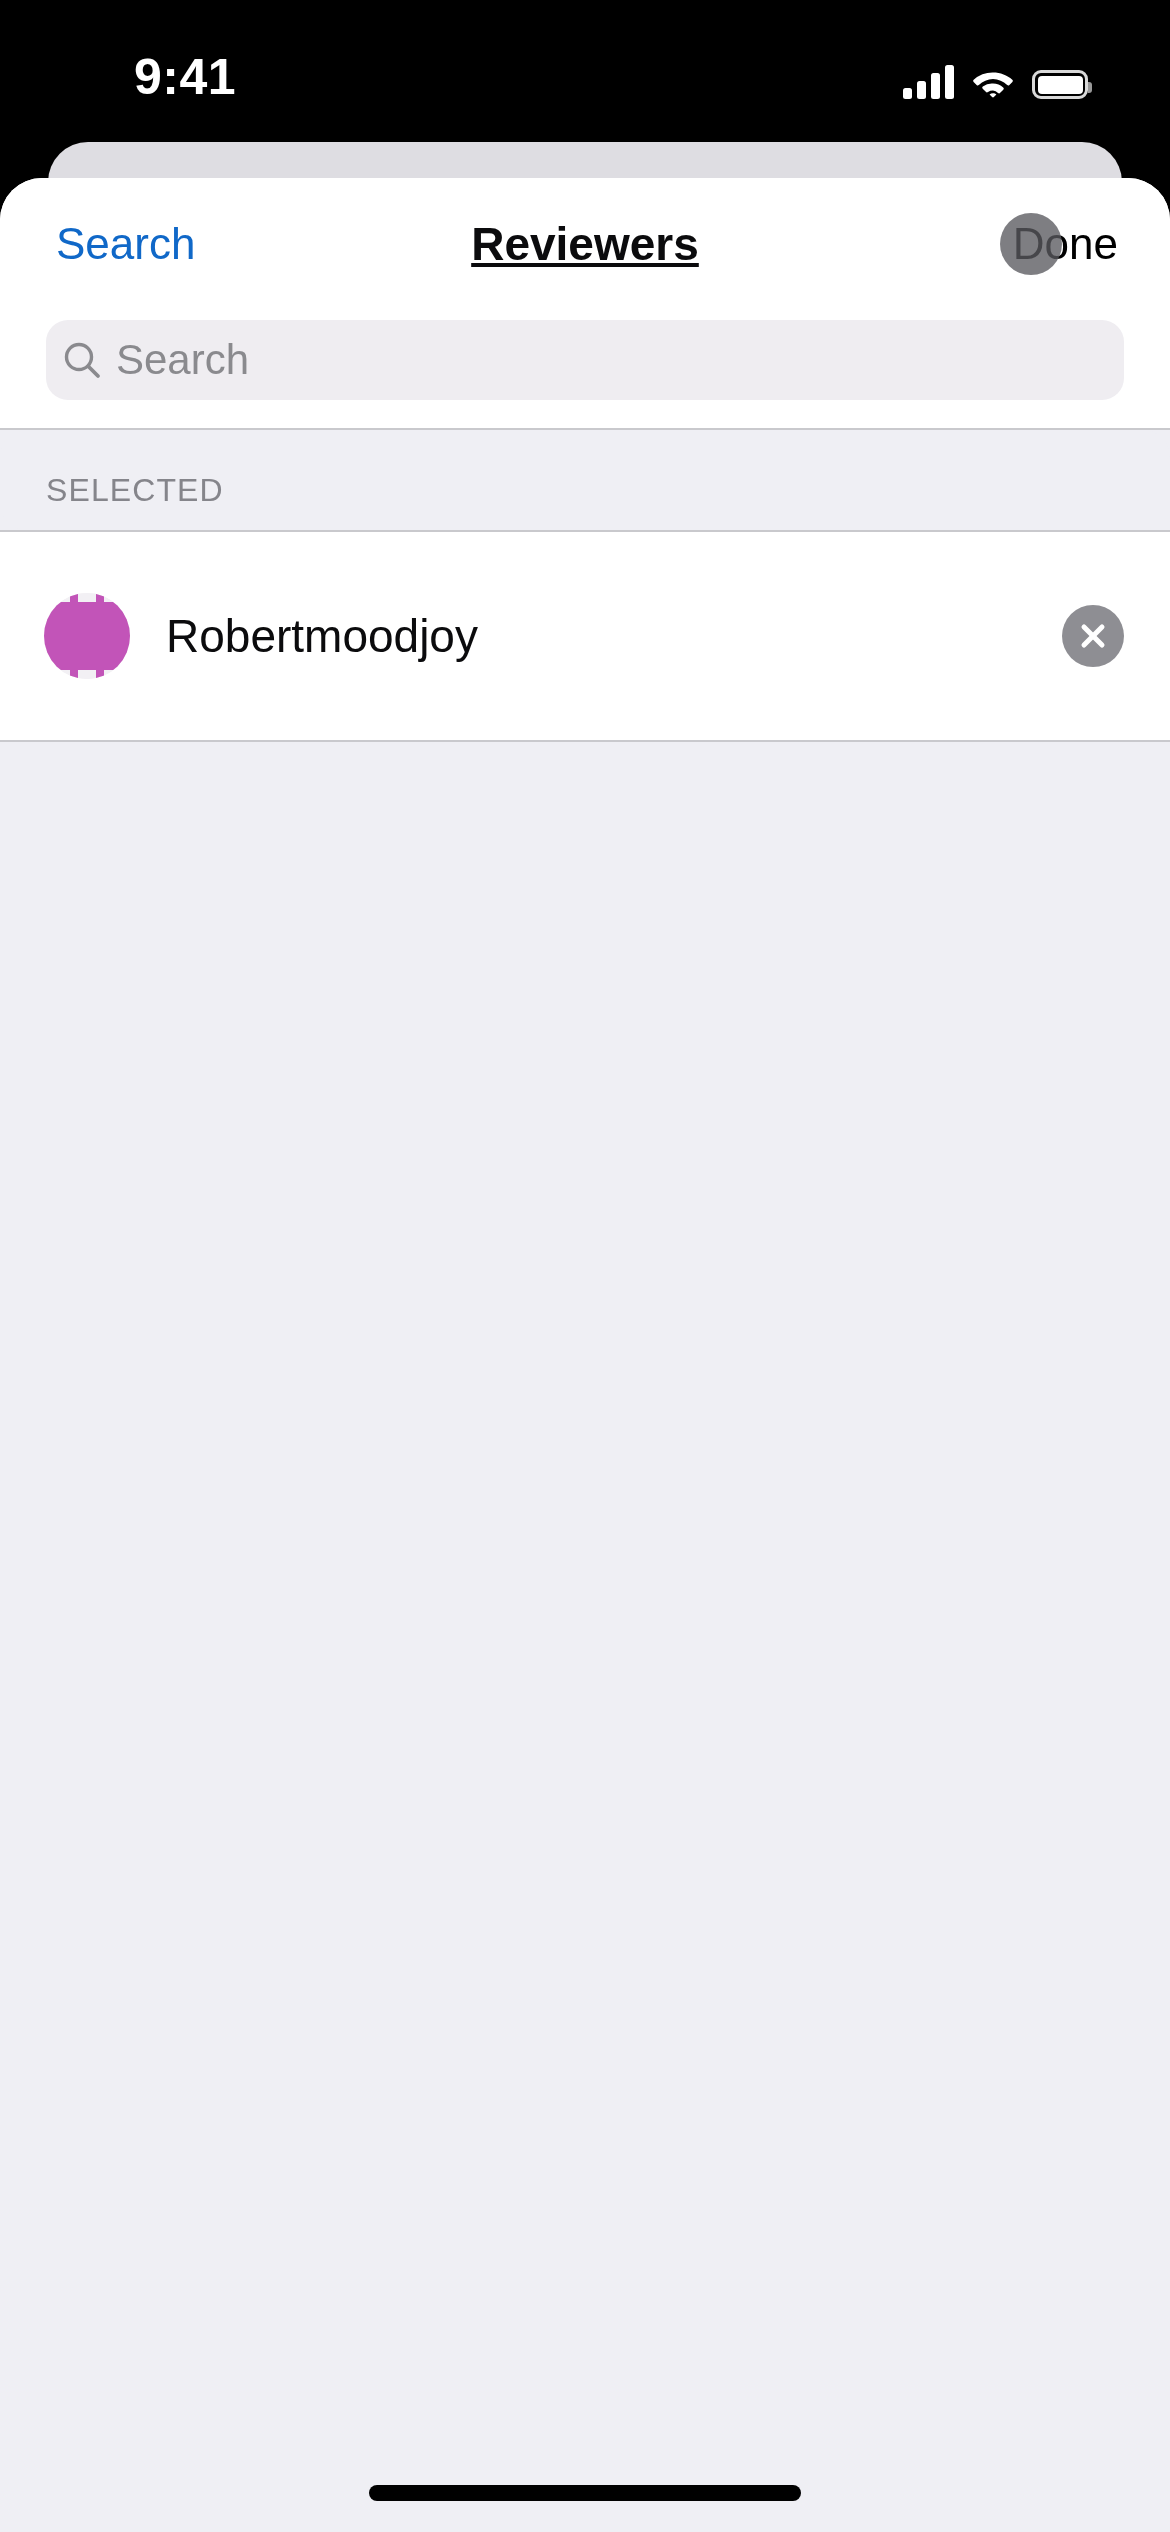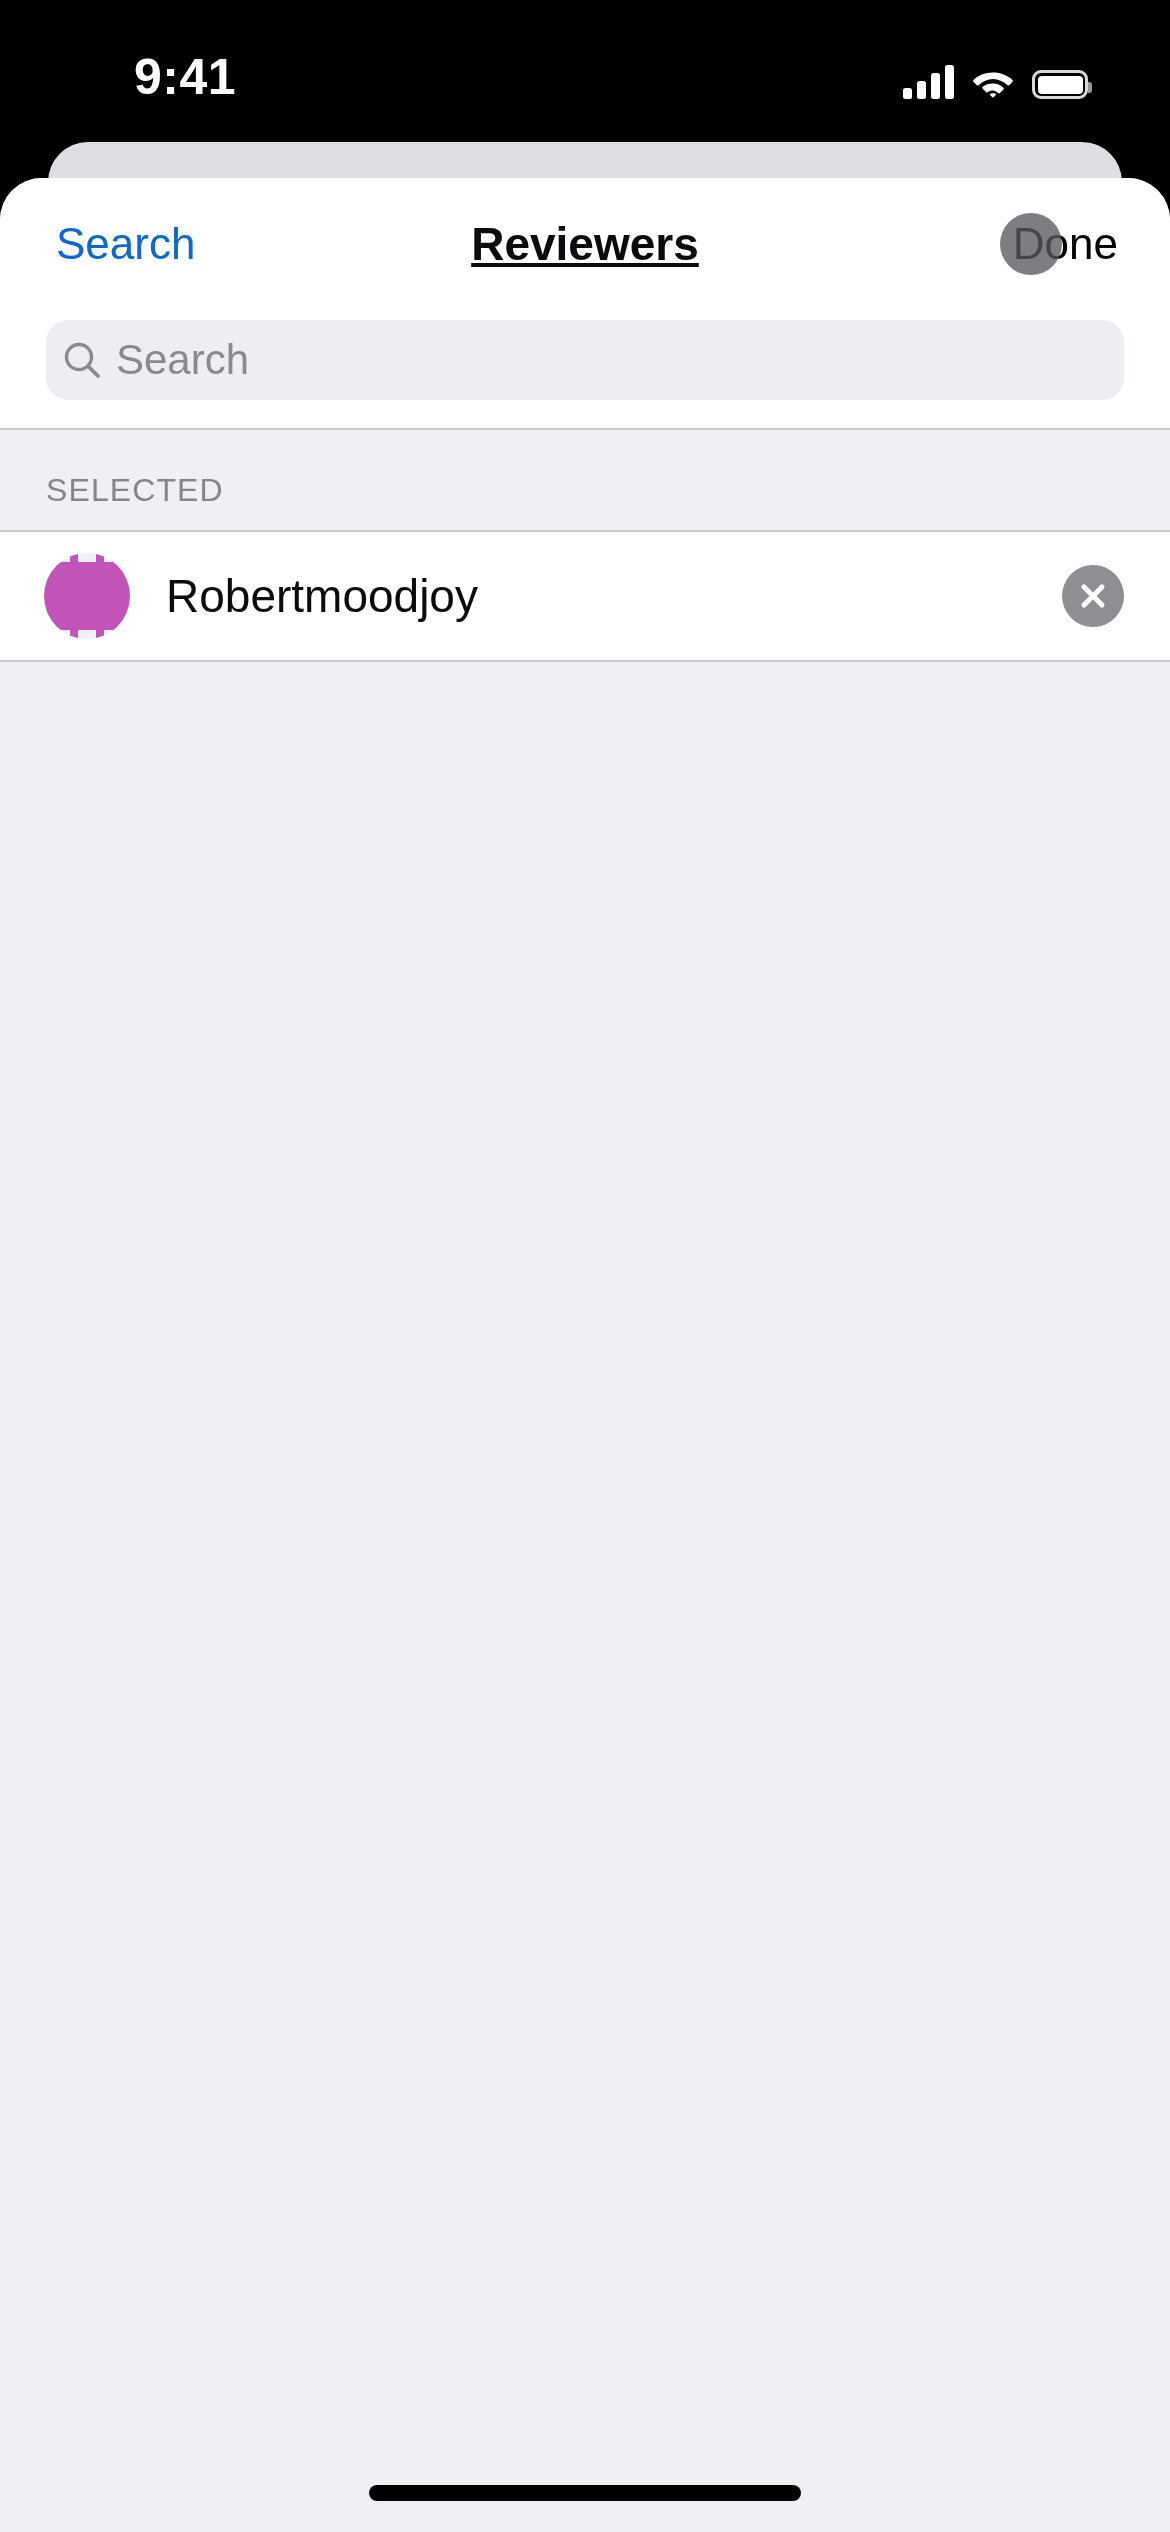--- a/index.html
+++ b/index.html
@@ -104,21 +104,21 @@
 
   .section-header {
     height:100px; display:flex; align-items:flex-end;
     padding:0 0 22px 46px; background:#efeff4;border-radius:27px;
   }
   .section-header span {
     font-size:32px; color:#85858b; letter-spacing:1.1px; line-height:36px;
   }
 
   .row {
-    position:relative; height:132px; background:#fff;
+    position:relative; height:212px; background:#fff;
     display:flex; align-items:center; padding:0 46px 0 44px;
   }
   .row-sep-top, .row-sep-bottom {
     position:absolute; left:0; width:100%; height:2px; background:#c9c9cd;
   }
   .row-sep-top { top:0; }
   .row-sep-bottom { bottom:0; }
 
   .avatar {
     width:86px; height:86px; border-radius:50%; overflow:hidden; flex:0 0 auto;

